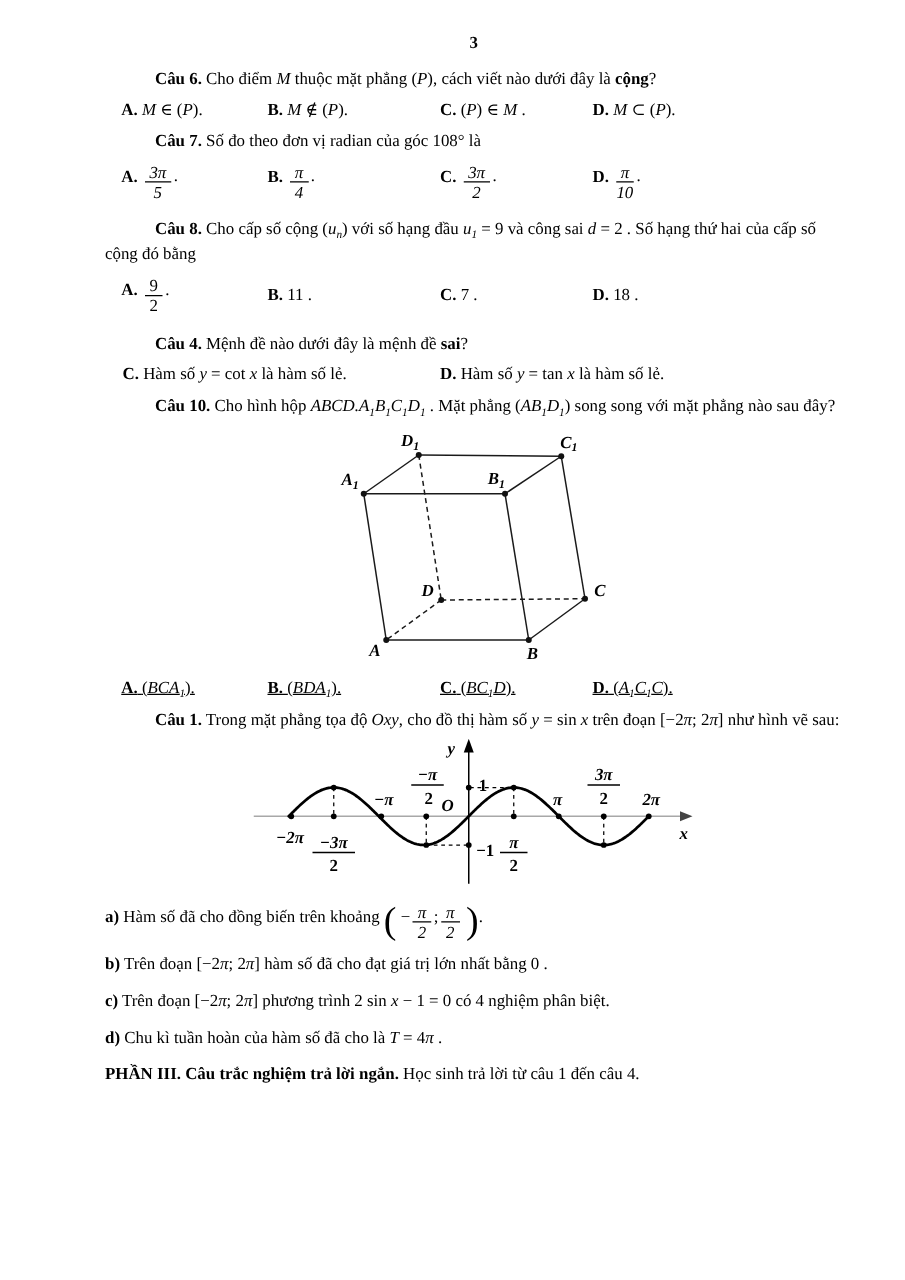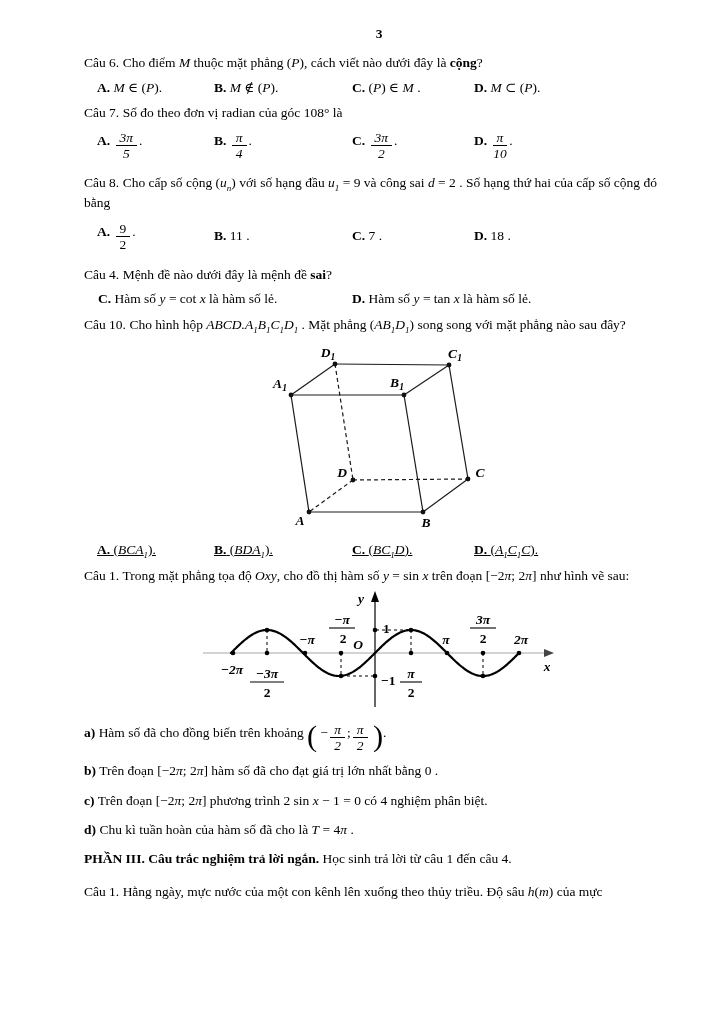--- a/index.html
+++ b/index.html
@@ -12,21 +12,21 @@
     font-size:13.5px;line-height:1.5;
     padding:24px 50px 0 84px;
     overflow:hidden;
   }
   p{margin:0;}
   b{font-weight:bold;}
   i{font-style:italic;}
   sub{font-size:9px;font-style:italic;line-height:0;}
   .pageno{text-align:center;font-weight:bold;margin:0 0 9px 0;}
   .q{margin:0 0 4px 0;}
-  .qlabel{font-weight:normal;}
+  .qlabel{font-weight:bold;margin-left:40px;}
   
   .opts{display:flex;align-items:center;margin:0 0 5px 0;}
   .opts .o1{margin-left:13px;width:117px;}
   .opts .o2{width:138px;}
   .opts .o3{width:122px;}
   .opts .o4{flex:1;}
   .opts2 .o1{margin-left:14px;width:254px;}
   .opts2 .o3{flex:1;}
   .fr{padding:5px 0 7px 0;}
   .olabel{font-weight:bold;}
@@ -212,15 +212,14 @@
     </svg>
   </div>
 
   <p class="item item-a"><b>a)</b> Hàm số đã cho đồng biến trên khoảng <span class="bp">(</span> −<span class="frac it"><span class="num">π</span><span class="den">2</span></span>;<span class="frac it"><span class="num">π</span><span class="den">2</span></span> <span class="bp">)</span>.</p>
   <p class="item"><b>b)</b> Trên đoạn [−2<i>π</i>; 2<i>π</i>] hàm số đã cho đạt giá trị lớn nhất bằng 0 .</p>
   <p class="item"><b>c)</b> Trên đoạn [−2<i>π</i>; 2<i>π</i>] phương trình 2 sin <i>x</i> − 1 = 0 có 4 nghiệm phân biệt.</p>
   <p class="item"><b>d)</b> Chu kì tuần hoàn của hàm số đã cho là <i>T</i> = 4<i>π</i> .</p>
 
   <p class="heading"><b>PHẦN III. Câu trắc nghiệm trả lời ngắn.</b> Học sinh trả lời từ câu 1 đến câu 4.</p>
 
-  <p class="q"><b class="qlabel">Câu 1.</b> <span>Hằng ngày, mực nước của một con kênh lên xuống theo thủy triều. Độ sâu <i>h</i>(<i>m</i>) của mực</span></p>
 
 </div>
 
 </body></html>

